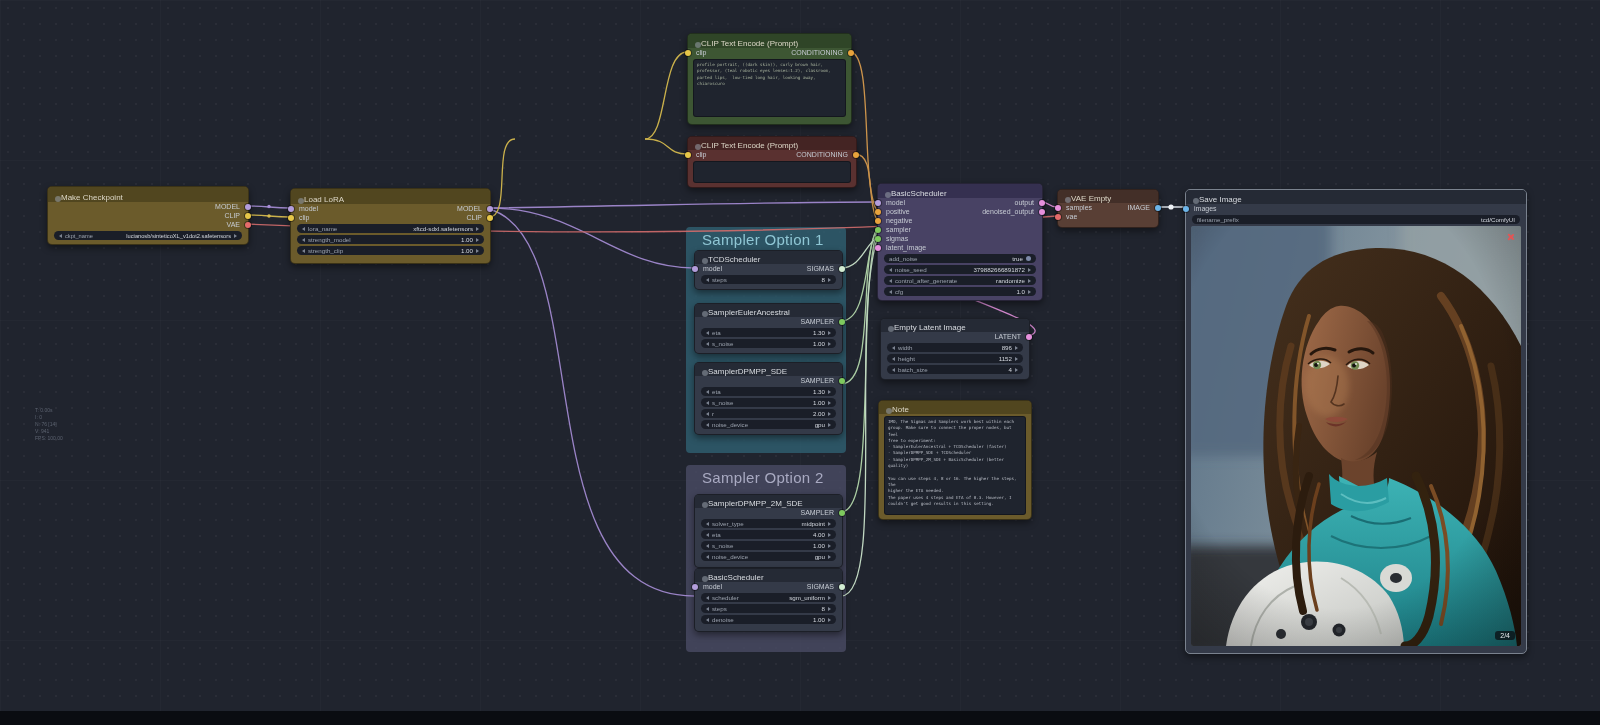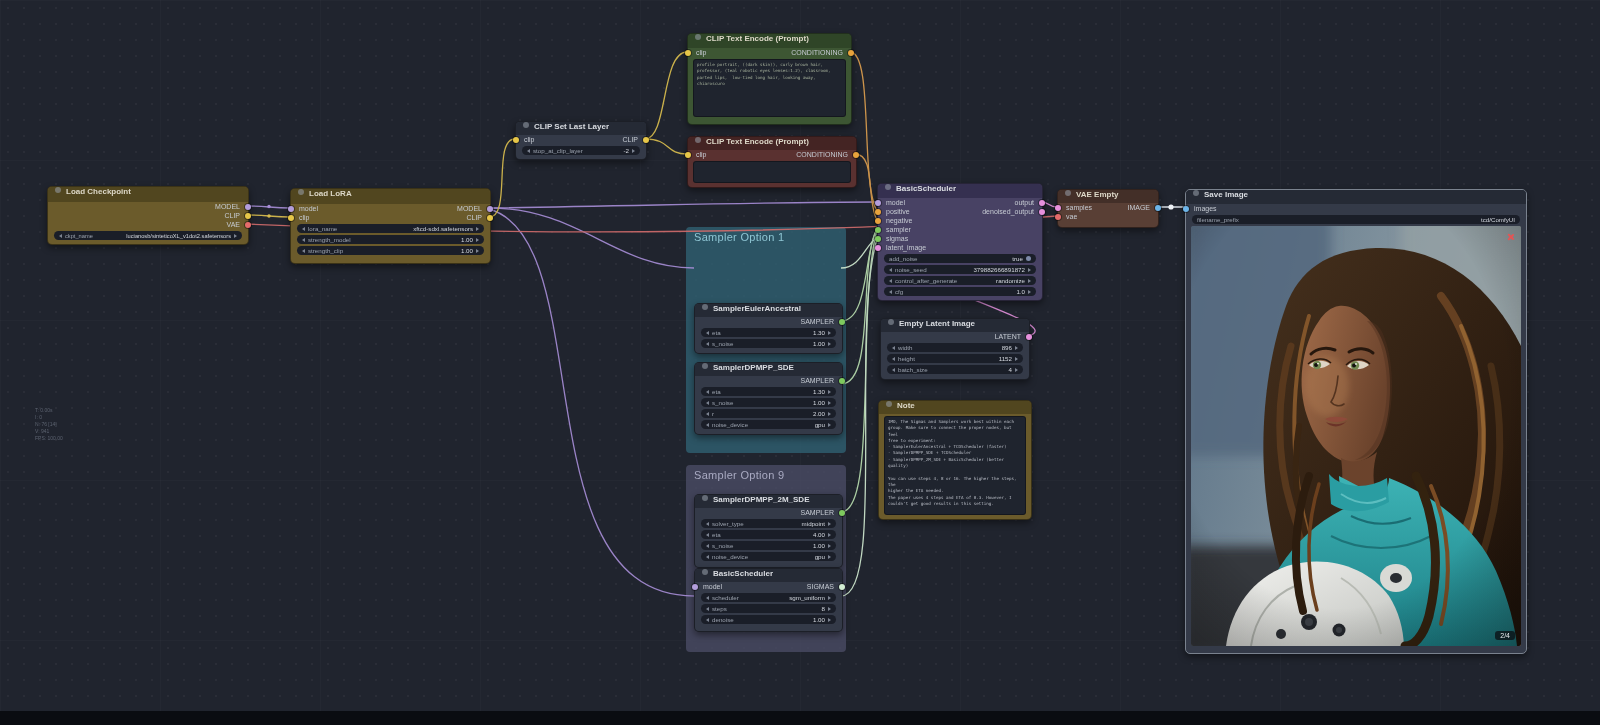--- a/index.html
+++ b/index.html
@@ -10,33 +10,33 @@
     background-image:
       radial-gradient(circle, rgba(255,255,255,0.045) 1px, transparent 1.2px),
       linear-gradient(rgba(255,255,255,0.02) 1px, transparent 1px),
       linear-gradient(90deg, rgba(255,255,255,0.02) 1px, transparent 1px);
     background-size:16px 16px,160px 160px,160px 160px;
   }
   #wires{position:absolute;left:0;top:0;pointer-events:none;}
   .group{position:absolute;border-radius:4px;}
   .g1{background:rgba(47,95,112,0.82);}
   .g2{background:rgba(73,74,99,0.82);}
-  .gtitle{font-size:11px;padding:4px 8px;letter-spacing:.3px;}
+  .gtitle{font-size:15px;padding:4px 16px;letter-spacing:.3px;}
   .g1 .gtitle{color:#8fc6d4;}
   .g2 .gtitle{color:#a9aac2;}
   .node{position:absolute;border-radius:5px;background:var(--body);
     border:1px solid rgba(0,0,0,.45);box-shadow:0 3px 7px rgba(0,0,0,.45);}
   .olive{--body:#6b5b2b;--hdr:#51461f;}
   .green{--body:#3d5633;--hdr:#2f4527;}
   .maroon{--body:#5a3130;--hdr:#442423;}
   .slate{--body:#343a48;--hdr:#252a35;}
   .purple{--body:#484264;--hdr:#353050;}
   .vaeclr{--body:#593f35;--hdr:#432f28;}
   .sel{border-color:#7a828e;}
-  .hdr{height:14px;background:var(--hdr);border-radius:4px 4px 0 0;display:flex;align-items:flex-start;gap:5px;padding:0 7px;font-weight:bold;}
+  .hdr{height:14px;background:var(--hdr);border-radius:4px 4px 0 0;display:flex;align-items:flex-end;padding:0 7px;}
   .hdr15{height:15px;}
   .hdr13{height:13px;}
   .htitle{font-size:8px;color:#d9dce1;white-space:nowrap;}
   .olive .htitle,.green .htitle,.maroon .htitle,.vaeclr .htitle{color:#ddd8c8;}
   .hdot{width:6px;height:6px;border-radius:50%;background:#99a0ab;opacity:.55;flex:0 0 auto;}
   .srow{position:relative;display:flex;align-items:center;height:9px;font-size:7px;color:#c6cbd3;}
   .sname.l{margin-left:8px;}
   .sname.r{margin-left:auto;margin-right:8px;}
   .port{position:absolute;width:6px;height:6px;border-radius:50%;top:50%;transform:translateY(-50%);box-shadow:0 0 0 1px rgba(0,0,0,.4);}
   .port.in{left:-3px;}
@@ -72,21 +72,21 @@
     <div>I: 0</div>
     <div>N: 76 [14]</div>
     <div>V: 941</div>
     <div>FPS: 100.00</div>
   </div>
 
   <div class="group g1" style="left:686px;top:227px;width:160px;height:226px">
     <div class="gtitle">Sampler Option 1</div>
   </div>
   <div class="group g2" style="left:686px;top:465px;width:160px;height:187px">
-    <div class="gtitle">Sampler Option 9</div>
+    <div class="gtitle">Sampler Option 2</div>
   </div>
 
   <svg id="wires" width="1600" height="725">
     <g fill="none" stroke-width="1.3" opacity="0.92">
       <g stroke="#a58cd4">
         <path d="M247,206 C266,206 272,208 290,208"></path>
         <path d="M489,208 C640,206 760,202 877,202"></path>
         <path d="M489,208 C580,208 615,268 694,268"></path>
         <path d="M489,209 C600,240 520,596 694,596"></path>
       </g>
@@ -121,21 +121,21 @@
       </g>
     </g>
     <circle cx="269" cy="206.5" r="1.7" fill="#a58cd4"></circle>
     <circle cx="269" cy="216" r="1.7" fill="#d9bd4e"></circle>
     <circle cx="1171" cy="207" r="2.6" fill="#eef2f6"></circle>
   </svg>
 
   <div class="node olive" style="left:47px;top:186px;width:200px;height:57px">
     <div class="hdr hdr15">
       <span class="hdot"></span>
-      <span class="htitle">Load Checkpoint</span>
+      <span class="htitle">Make Checkpoint</span>
     </div>
     <div class="srow">
         <span class="sname r">MODEL</span>
         <span class="port out p-model"></span>
       </div>
     <div class="srow">
         <span class="sname r">CLIP</span>
         <span class="port out p-clip"></span>
       </div>
     <div class="srow">
@@ -180,38 +180,20 @@
       <span class="arrR"></span>
     </div>
     <div class="widget">
       <span class="arrL"></span>
       <span>strength_clip</span>
       <span class="val">1.00</span>
       <span class="arrR"></span>
     </div>
   </div>
 
-  <div class="node slate" style="left:515px;top:121px;width:130px;height:37px">
-    <div class="hdr hdr13">
-      <span class="hdot"></span>
-      <span class="htitle">CLIP Set Last Layer</span>
-    </div>
-    <div class="srow">
-        <span class="port in p-clip"></span>
-        <span class="sname l">clip</span>
-        <span class="sname r">CLIP</span>
-        <span class="port out p-clip"></span>
-      </div>
-    <div class="widget">
-      <span class="arrL"></span>
-      <span>stop_at_clip_layer</span>
-      <span class="val">-2</span>
-      <span class="arrR"></span>
-    </div>
-  </div>
 
   <div class="node green" style="left:687px;top:33px;width:163px;height:90px">
     <div class="hdr">
       <span class="hdot"></span>
       <span class="htitle">CLIP Text Encode (Prompt)</span>
     </div>
     <div class="srow">
         <span class="port in p-clip"></span>
         <span class="sname l">clip</span>
         <span class="sname r">CONDITIONING</span>
@@ -229,20 +211,38 @@
     </div>
     <div class="srow">
         <span class="port in p-clip"></span>
         <span class="sname l">clip</span>
         <span class="sname r">CONDITIONING</span>
         <span class="port out p-cond"></span>
       </div>
     <div class="textarea" style="height:16px"></div>
   </div>
 
+  <div class="node slate" style="left:694px;top:250px;width:147px;height:38px">
+    <div class="hdr hdr13">
+      <span class="hdot"></span>
+      <span class="htitle">TCDScheduler</span>
+    </div>
+    <div class="srow">
+        <span class="port in p-model"></span>
+        <span class="sname l">model</span>
+        <span class="sname r">SIGMAS</span>
+        <span class="port out p-sigmas"></span>
+      </div>
+    <div class="widget">
+      <span class="arrL"></span>
+      <span>steps</span>
+      <span class="val">8</span>
+      <span class="arrR"></span>
+    </div>
+  </div>
 
   <div class="node slate" style="left:694px;top:303px;width:147px;height:49px">
     <div class="hdr hdr13">
       <span class="hdot"></span>
       <span class="htitle">SamplerEulerAncestral</span>
     </div>
     <div class="srow">
         <span class="sname r">SAMPLER</span>
         <span class="port out p-sampler"></span>
       </div>

